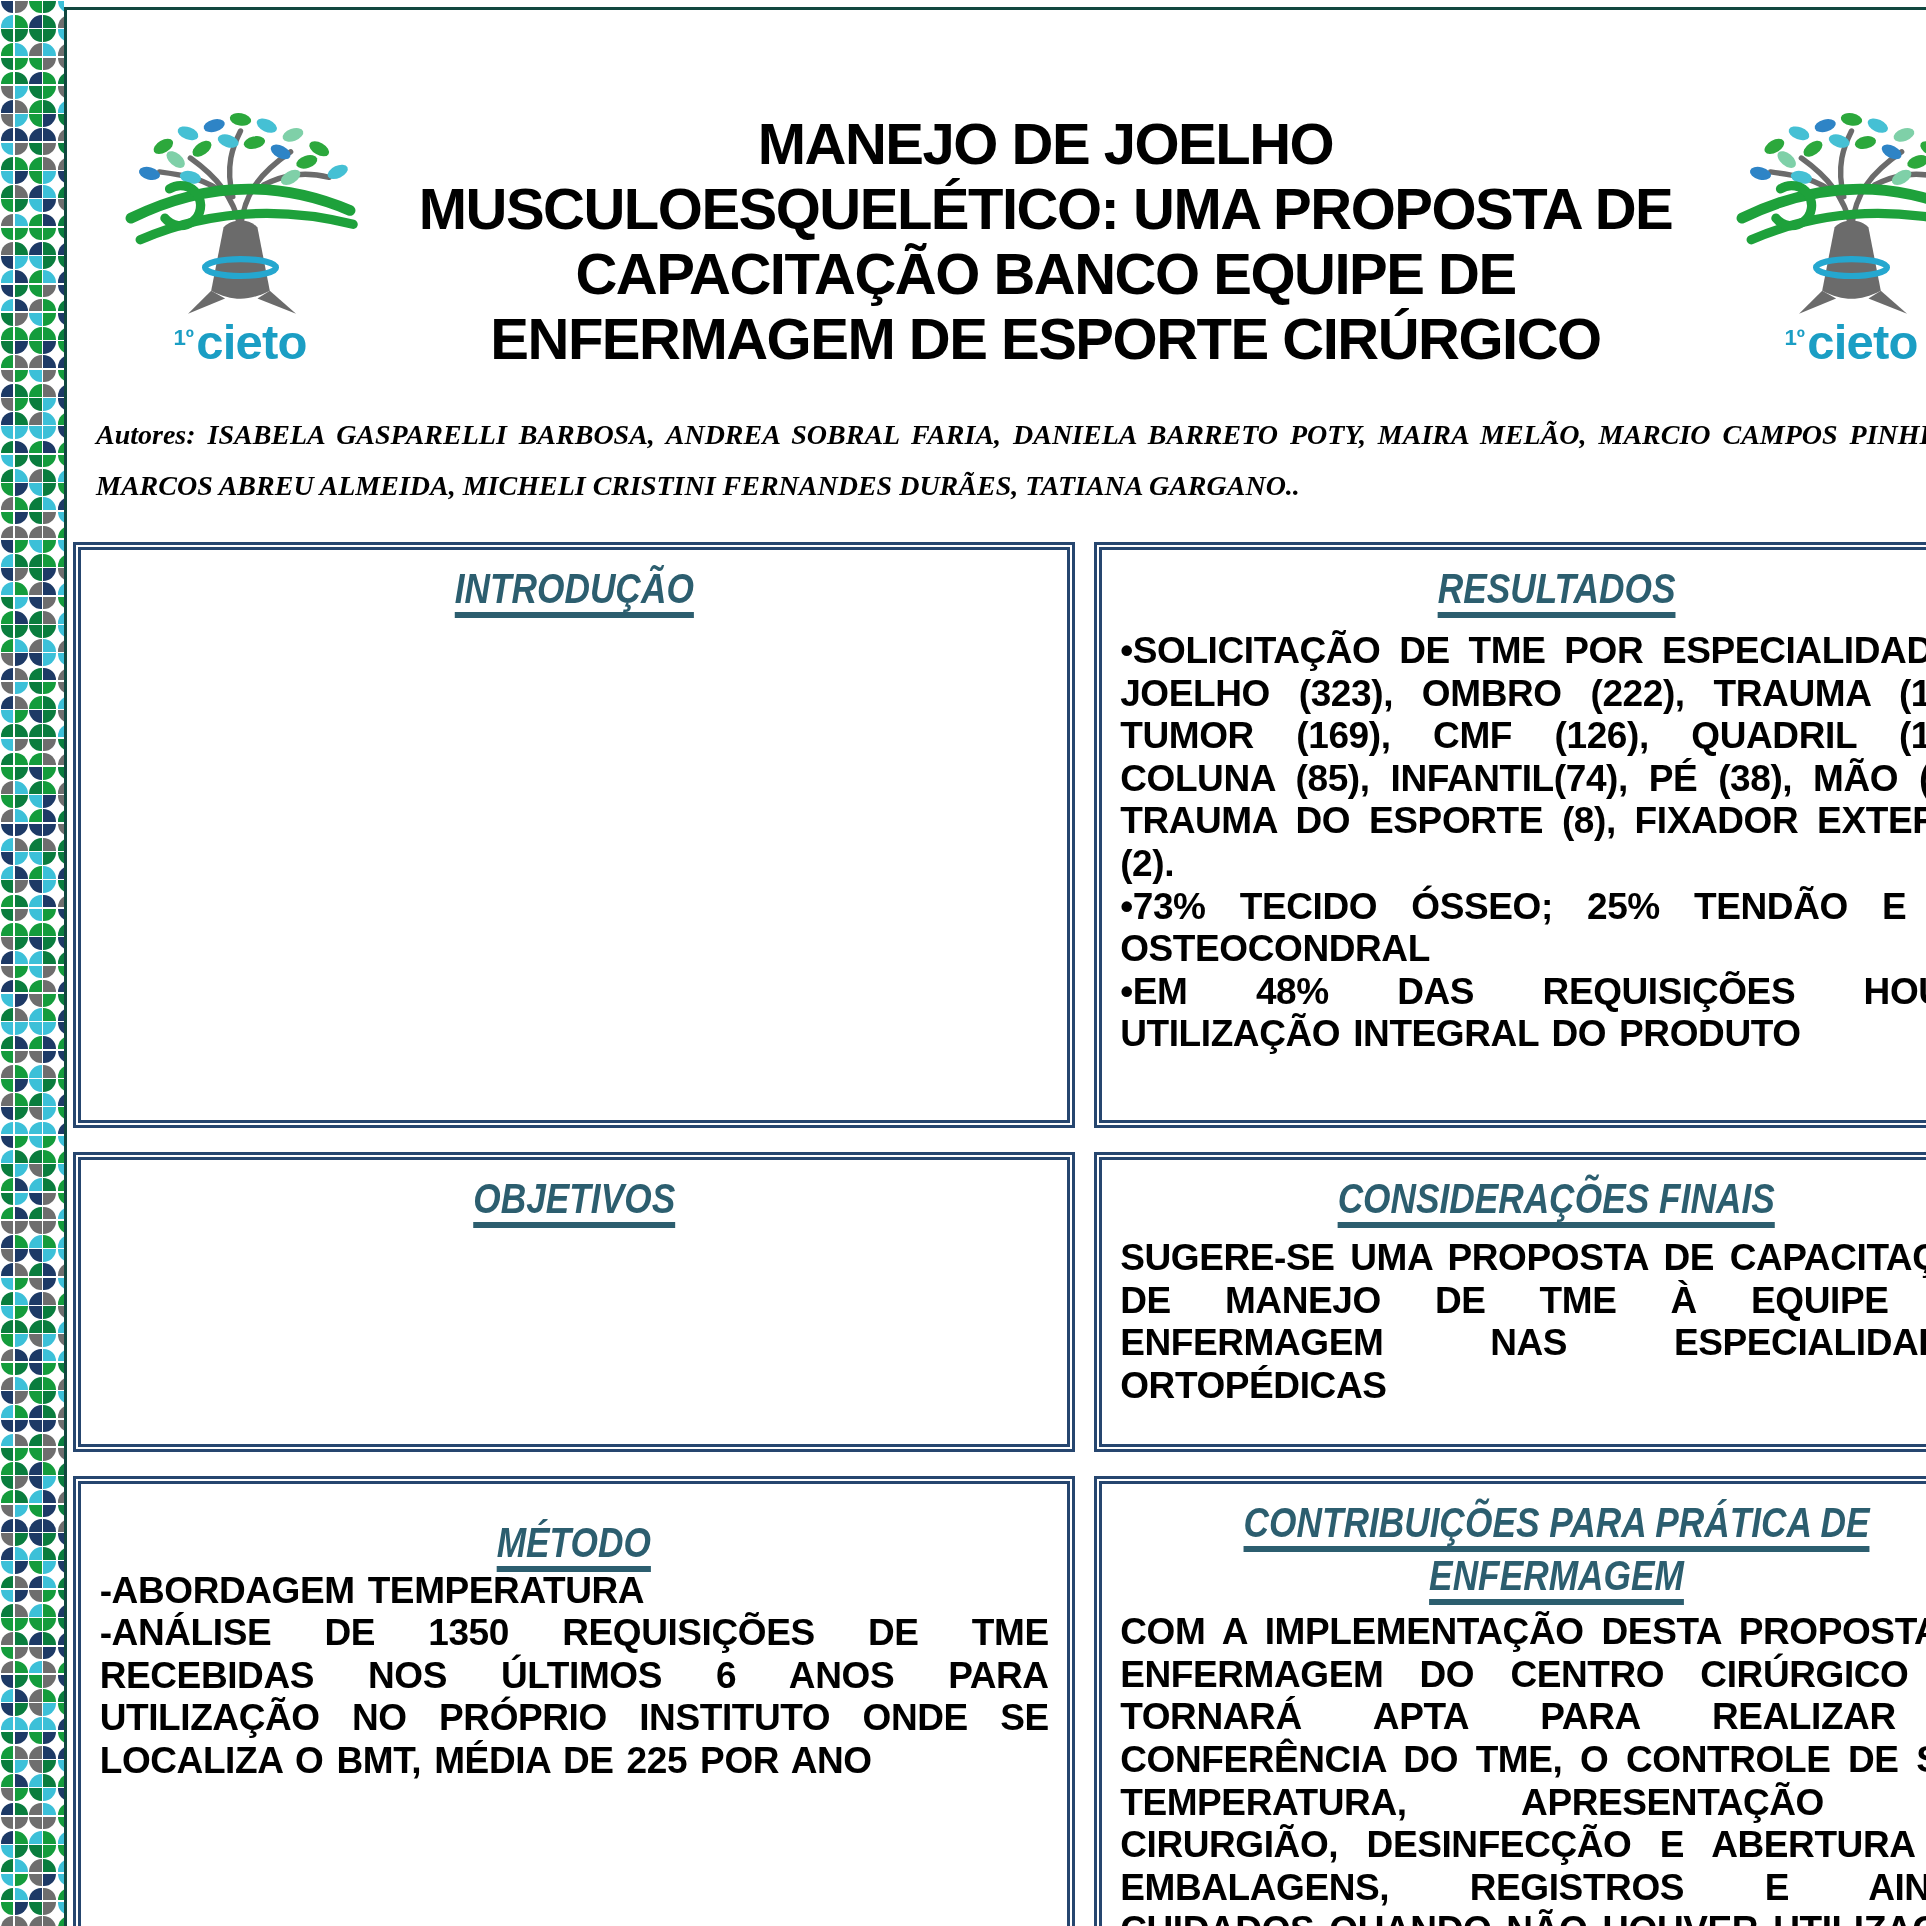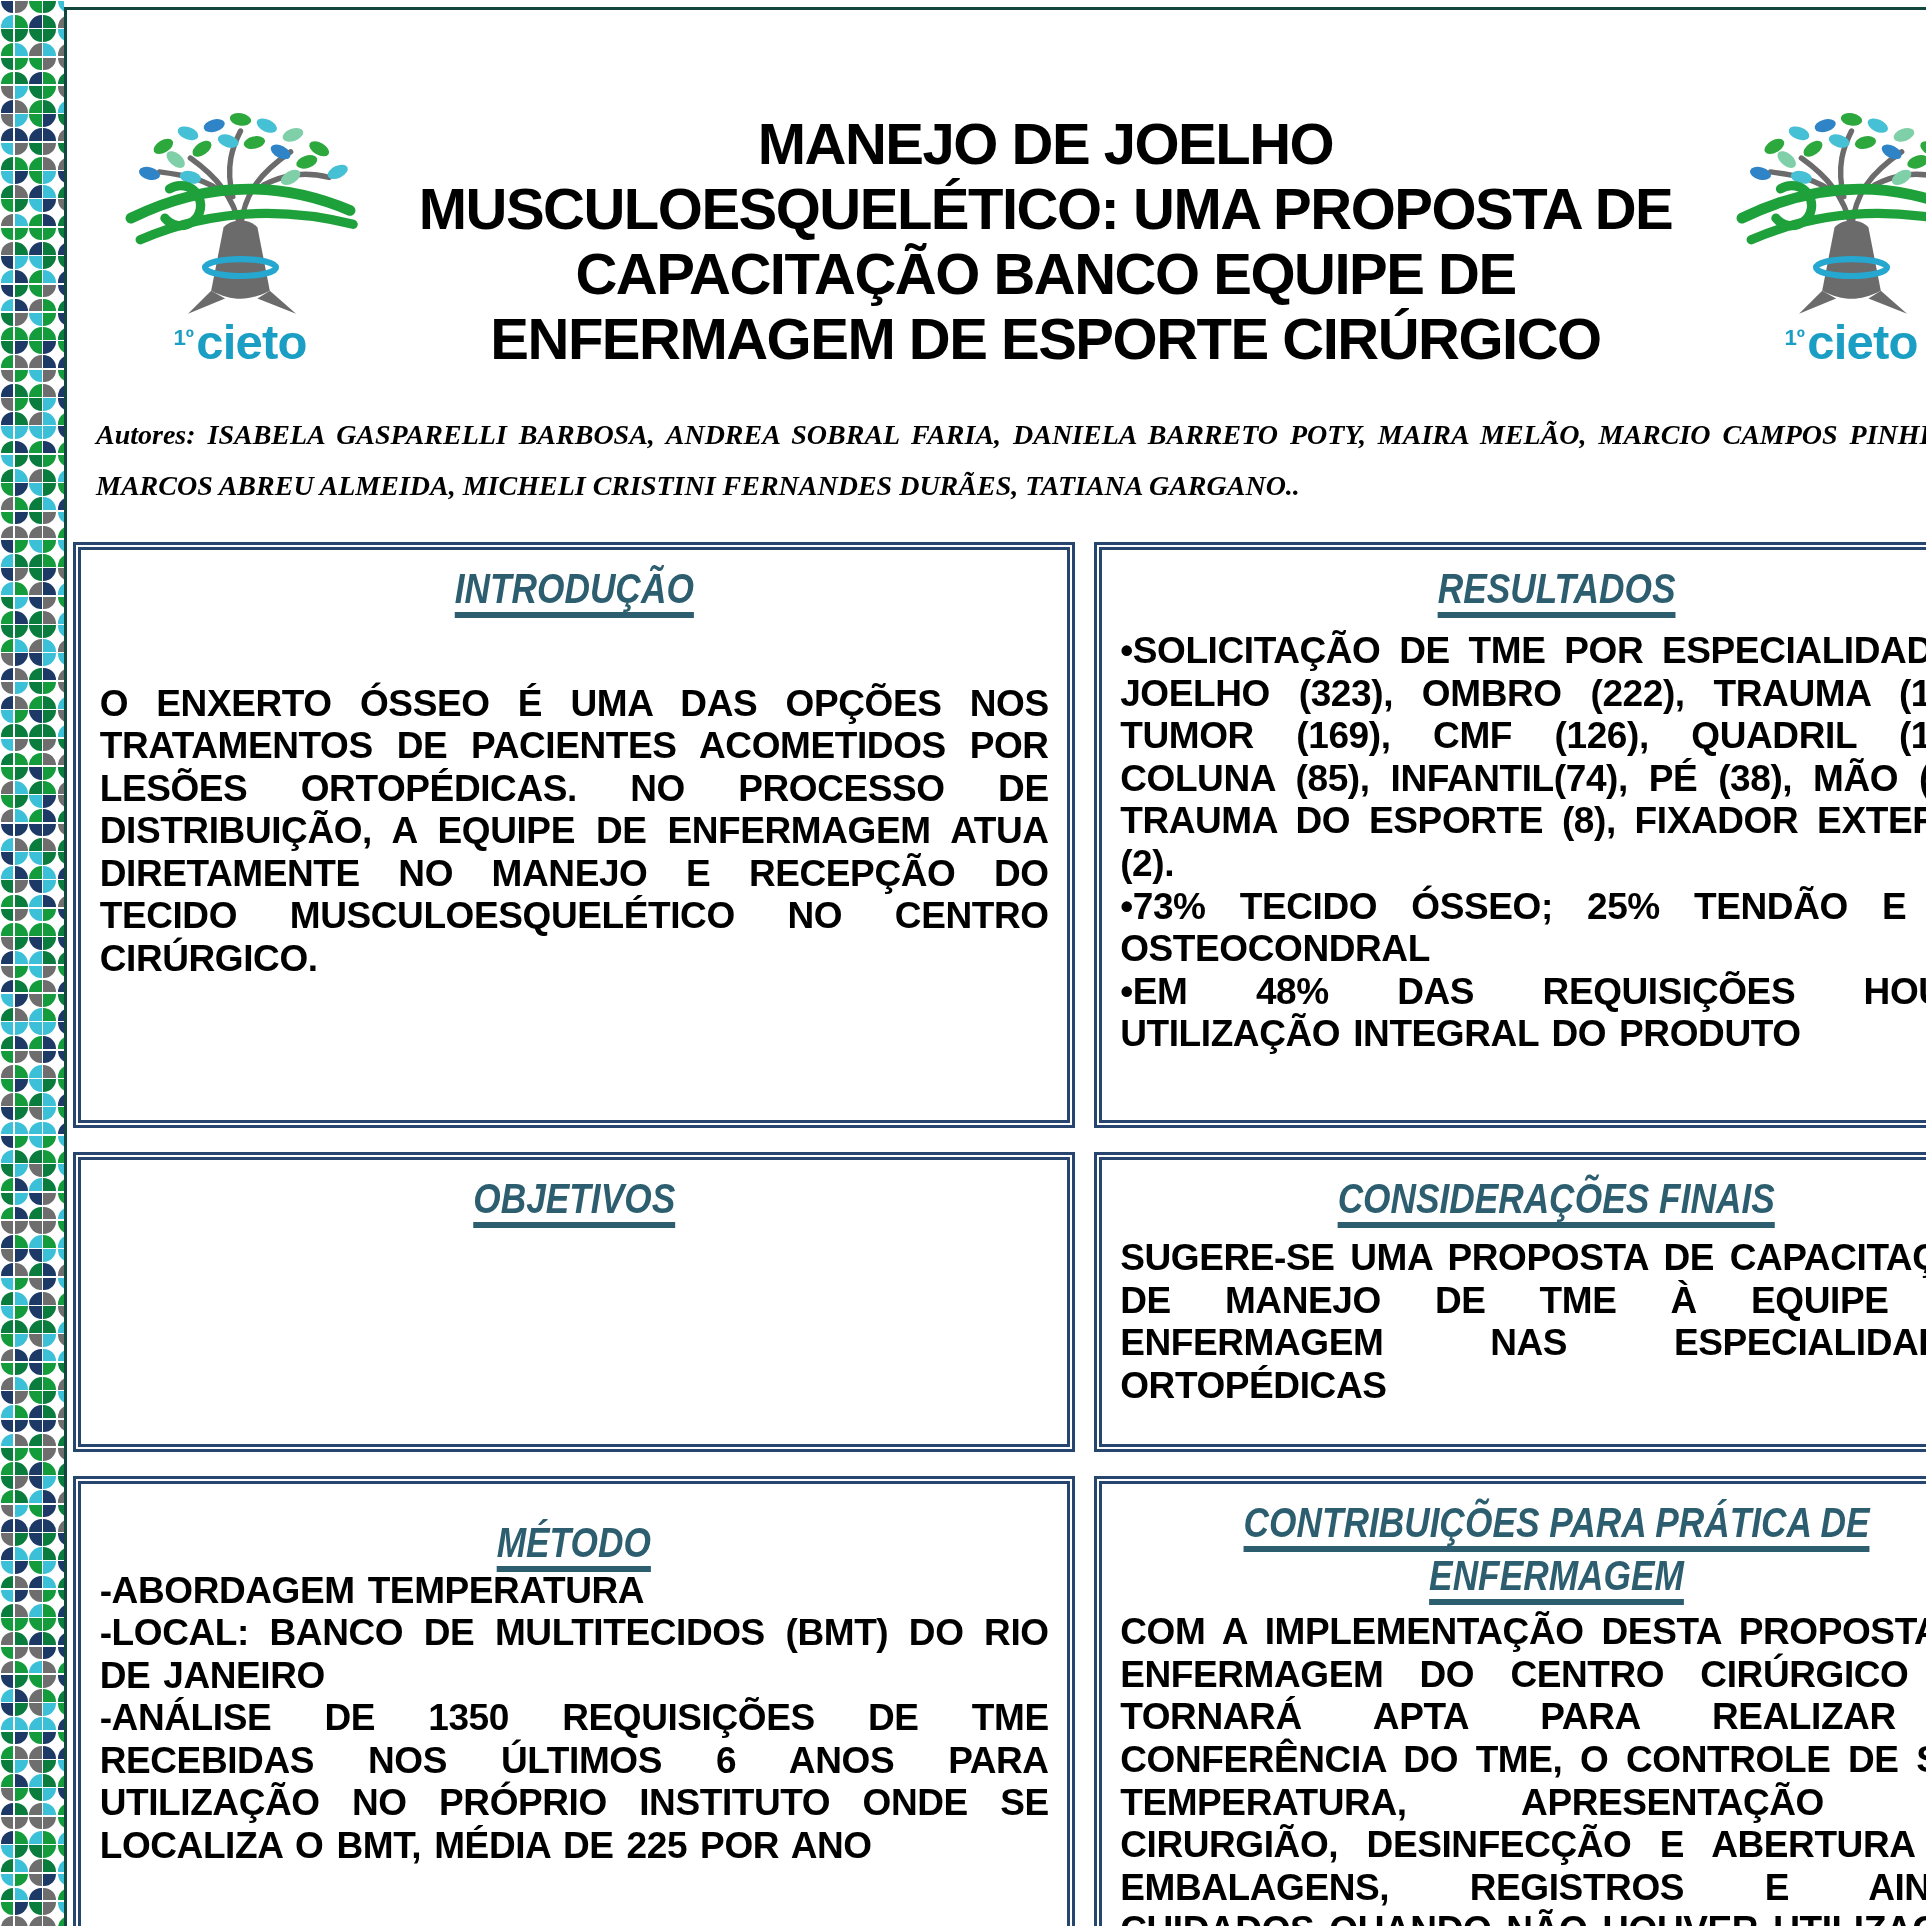--- a/index.html
+++ b/index.html
@@ -831,21 +831,20 @@
       </div>
     </div>
   </div>
 
   <p class="authors"><span>Autores:</span> <span>ISABELA GASPARELLI BARBOSA, ANDREA SOBRAL FARIA, DANIELA BARRETO POTY, MAIRA MELÃO, MARCIO CAMPOS PINHEIRO, MARCOS ABREU ALMEIDA, MICHELI CRISTINI FERNANDES DURÃES, TATIANA GARGANO..</span></p>
 
   <div class="rows">
 
     <div class="box">
       <div class="sec-head"><span class="sec-h">INTRODUÇÃO</span></div>
-      <div class="sec-b mt-big">O ENXERTO ÓSSEO É UMA DAS OPÇÕES NOS TRATAMENTOS DE PACIENTES ACOMETIDOS POR LESÕES ORTOPÉDICAS. NO PROCESSO DE DISTRIBUIÇÃO, A EQUIPE DE ENFERMAGEM ATUA DIRETAMENTE NO MANEJO E RECEPÇÃO DO TECIDO MUSCULOESQUELÉTICO NO CENTRO CIRÚRGICO.</div>
     </div>
 
     <div class="box">
       <div class="sec-head"><span class="sec-h">RESULTADOS</span></div>
       <div class="sec-b mt-sml">•SOLICITAÇÃO DE TME POR ESPECIALIDADES: JOELHO (323), OMBRO (222), TRAUMA (187), TUMOR (169), CMF (126), QUADRIL (104), COLUNA (85), INFANTIL(74), PÉ (38), MÃO (12), TRAUMA DO ESPORTE (8), FIXADOR EXTERNO (2).</div>
       <div class="sec-b">•73% TECIDO ÓSSEO; 25% TENDÃO E 2% OSTEOCONDRAL</div>
       <div class="sec-b">•EM 48% DAS REQUISIÇÕES HOUVE UTILIZAÇÃO INTEGRAL DO PRODUTO</div>
     </div>
 
     <div class="box">
@@ -853,21 +852,20 @@
     </div>
 
     <div class="box">
       <div class="sec-head"><span class="sec-h">CONSIDERAÇÕES FINAIS</span></div>
       <div class="sec-b" style="margin-top:11.6px">SUGERE-SE UMA PROPOSTA DE CAPACITAÇÃO DE MANEJO DE TME À EQUIPE DE ENFERMAGEM NAS ESPECIALIDADES ORTOPÉDICAS</div>
     </div>
 
     <div class="box">
       <div class="sec-head" style="margin-top:23px"><span class="sec-h">MÉTODO</span></div>
       <div class="sec-b">-ABORDAGEM TEMPERATURA</div>
-      <div class="sec-b">-LOCAL: BANCO DE MULTITECIDOS (BMT) DO RIO DE JANEIRO</div>
       <div class="sec-b">-ANÁLISE DE 1350 REQUISIÇÕES DE TME RECEBIDAS NOS ÚLTIMOS 6 ANOS PARA UTILIZAÇÃO NO PRÓPRIO INSTITUTO ONDE SE LOCALIZA O BMT, MÉDIA DE 225 POR ANO</div>
     </div>
 
     <div class="box">
       <div class="sec-head"><span class="sec-h" style="max-width:809px">CONTRIBUIÇÕES PARA PRÁTICA DE ENFERMAGEM</span></div>
       <div class="sec-b" style="margin-top:9.2px">COM A IMPLEMENTAÇÃO DESTA PROPOSTA, A ENFERMAGEM DO CENTRO CIRÚRGICO SE TORNARÁ APTA PARA REALIZAR A CONFERÊNCIA DO TME, O CONTROLE DE SUA TEMPERATURA, APRESENTAÇÃO AO CIRURGIÃO, DESINFECÇÃO E ABERTURA DE EMBALAGENS, REGISTROS E AINDA, CUIDADOS QUANDO NÃO HOUVER UTILIZAÇÃO DO TECIDO, INCLUINDO O DESCARTE.</div>
     </div>
   </div>
 
 </div>

